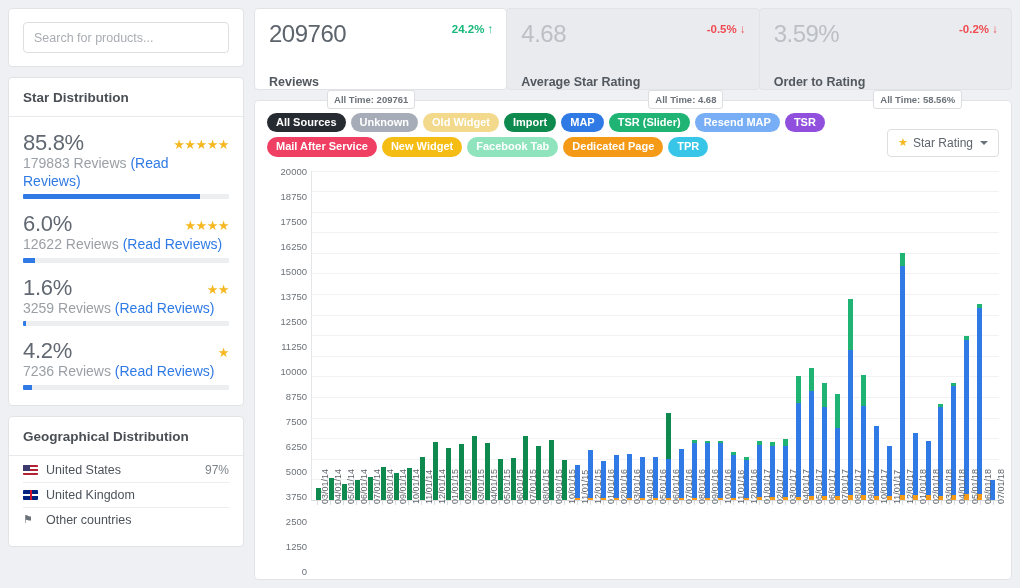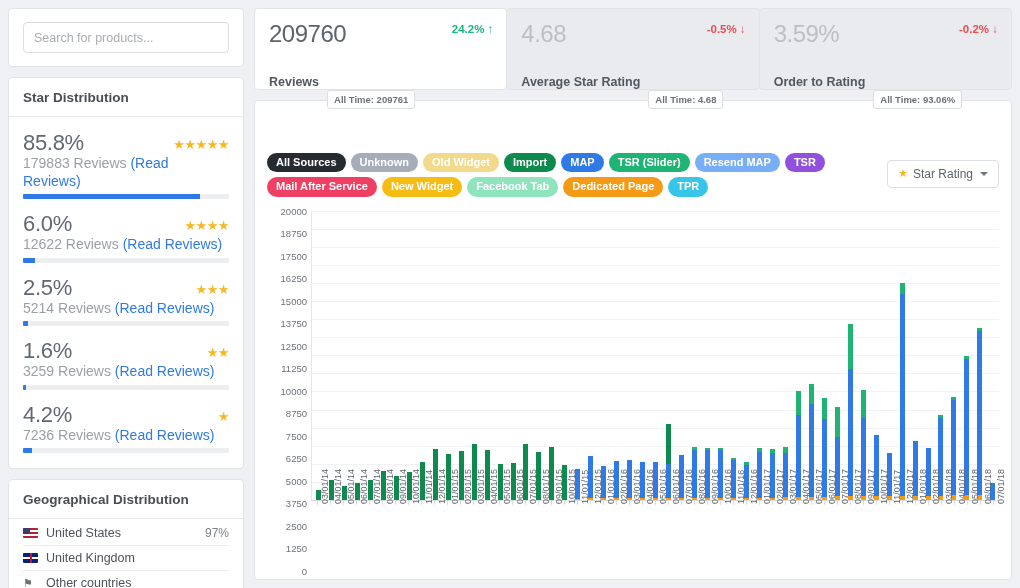--- a/index.html
+++ b/index.html
@@ -96,21 +96,21 @@
     position: absolute; right: 13px; top: 14px;
     font-size: 11.5px; font-weight: bold; white-space: nowrap;
   }
   .up { color: #18b87b; }
   .down { color: #ef4b52; }
 
   .chart-card {
     flex: 1; background: #fff; border: 1px solid #e1e3e6; border-radius: 4px;
     padding: 10px 12px 8px 12px; display: flex; flex-direction: column; min-height: 0;
   }
-  .filter-area { display: flex; align-items: center; margin-top: 40px; }
+  .filter-area { display: flex; align-items: flex-end; }
   .pills { flex: 1; display: flex; flex-wrap: wrap; gap: 5px 5px; padding-top: 2px; }
   .pill {
     border-radius: 10px; padding: 2.5px 9px 3px 9px;
     font-size: 11px; font-weight: bold; color: #fff;
     white-space: nowrap; line-height: 1.25;
   }
   .star-filter-btn {
     margin-left: 8px; flex: 0 0 auto;
     border: 1px solid #dcdee1; background: #fff; border-radius: 4px;
     padding: 6px 10px; font-size: 12px; color: #5d646c;
@@ -172,28 +172,20 @@
           </div>
           <div class="star-row">
             <div class="pct">6.0%</div>
             <div class="subline"><span>12622</span> <span>Reviews</span> <a href="#">(Read Reviews)</a></div>
             <div class="stars">★★★★</div>
             <div class="bar-track">
               <div class="bar-fill" style="width:6%"></div>
             </div>
           </div>
           <div class="star-row">
-            <div class="pct">2.5%</div>
-            <div class="subline"><span>5214</span> <span>Reviews</span> <a href="#">(Read Reviews)</a></div>
-            <div class="stars">★★★</div>
-            <div class="bar-track">
-              <div class="bar-fill" style="width:2.5%"></div>
-            </div>
-          </div>
-          <div class="star-row">
             <div class="pct">1.6%</div>
             <div class="subline"><span>3259</span> <span>Reviews</span> <a href="#">(Read Reviews)</a></div>
             <div class="stars">★★</div>
             <div class="bar-track">
               <div class="bar-fill" style="width:1.6%"></div>
             </div>
           </div>
           <div class="star-row">
             <div class="pct">4.2%</div>
             <div class="subline"><span>7236</span> <span>Reviews</span> <a href="#">(Read Reviews)</a></div>
@@ -250,21 +242,21 @@
           <div class="stat-row2">
             <span class="stat-label">Average Star Rating</span>
             <span class="stat-chip">All Time: 4.68</span>
           </div>
           <div class="stat-delta down">-0.5% ↓</div>
         </div>
         <div class="stat">
           <div class="stat-value">3.59%</div>
           <div class="stat-row2">
             <span class="stat-label">Order to Rating</span>
-            <span class="stat-chip">All Time: 93.06%</span>
+            <span class="stat-chip">All Time: 58.56%</span>
           </div>
           <div class="stat-delta down">-0.2% ↓</div>
         </div>
       </div>
 
     <div class="chart-card">
 
       <div class="filter-area">
         <div class="pills" id="pills">
             <span class="pill" style="background: rgb(38, 43, 49);">All Sources</span>

